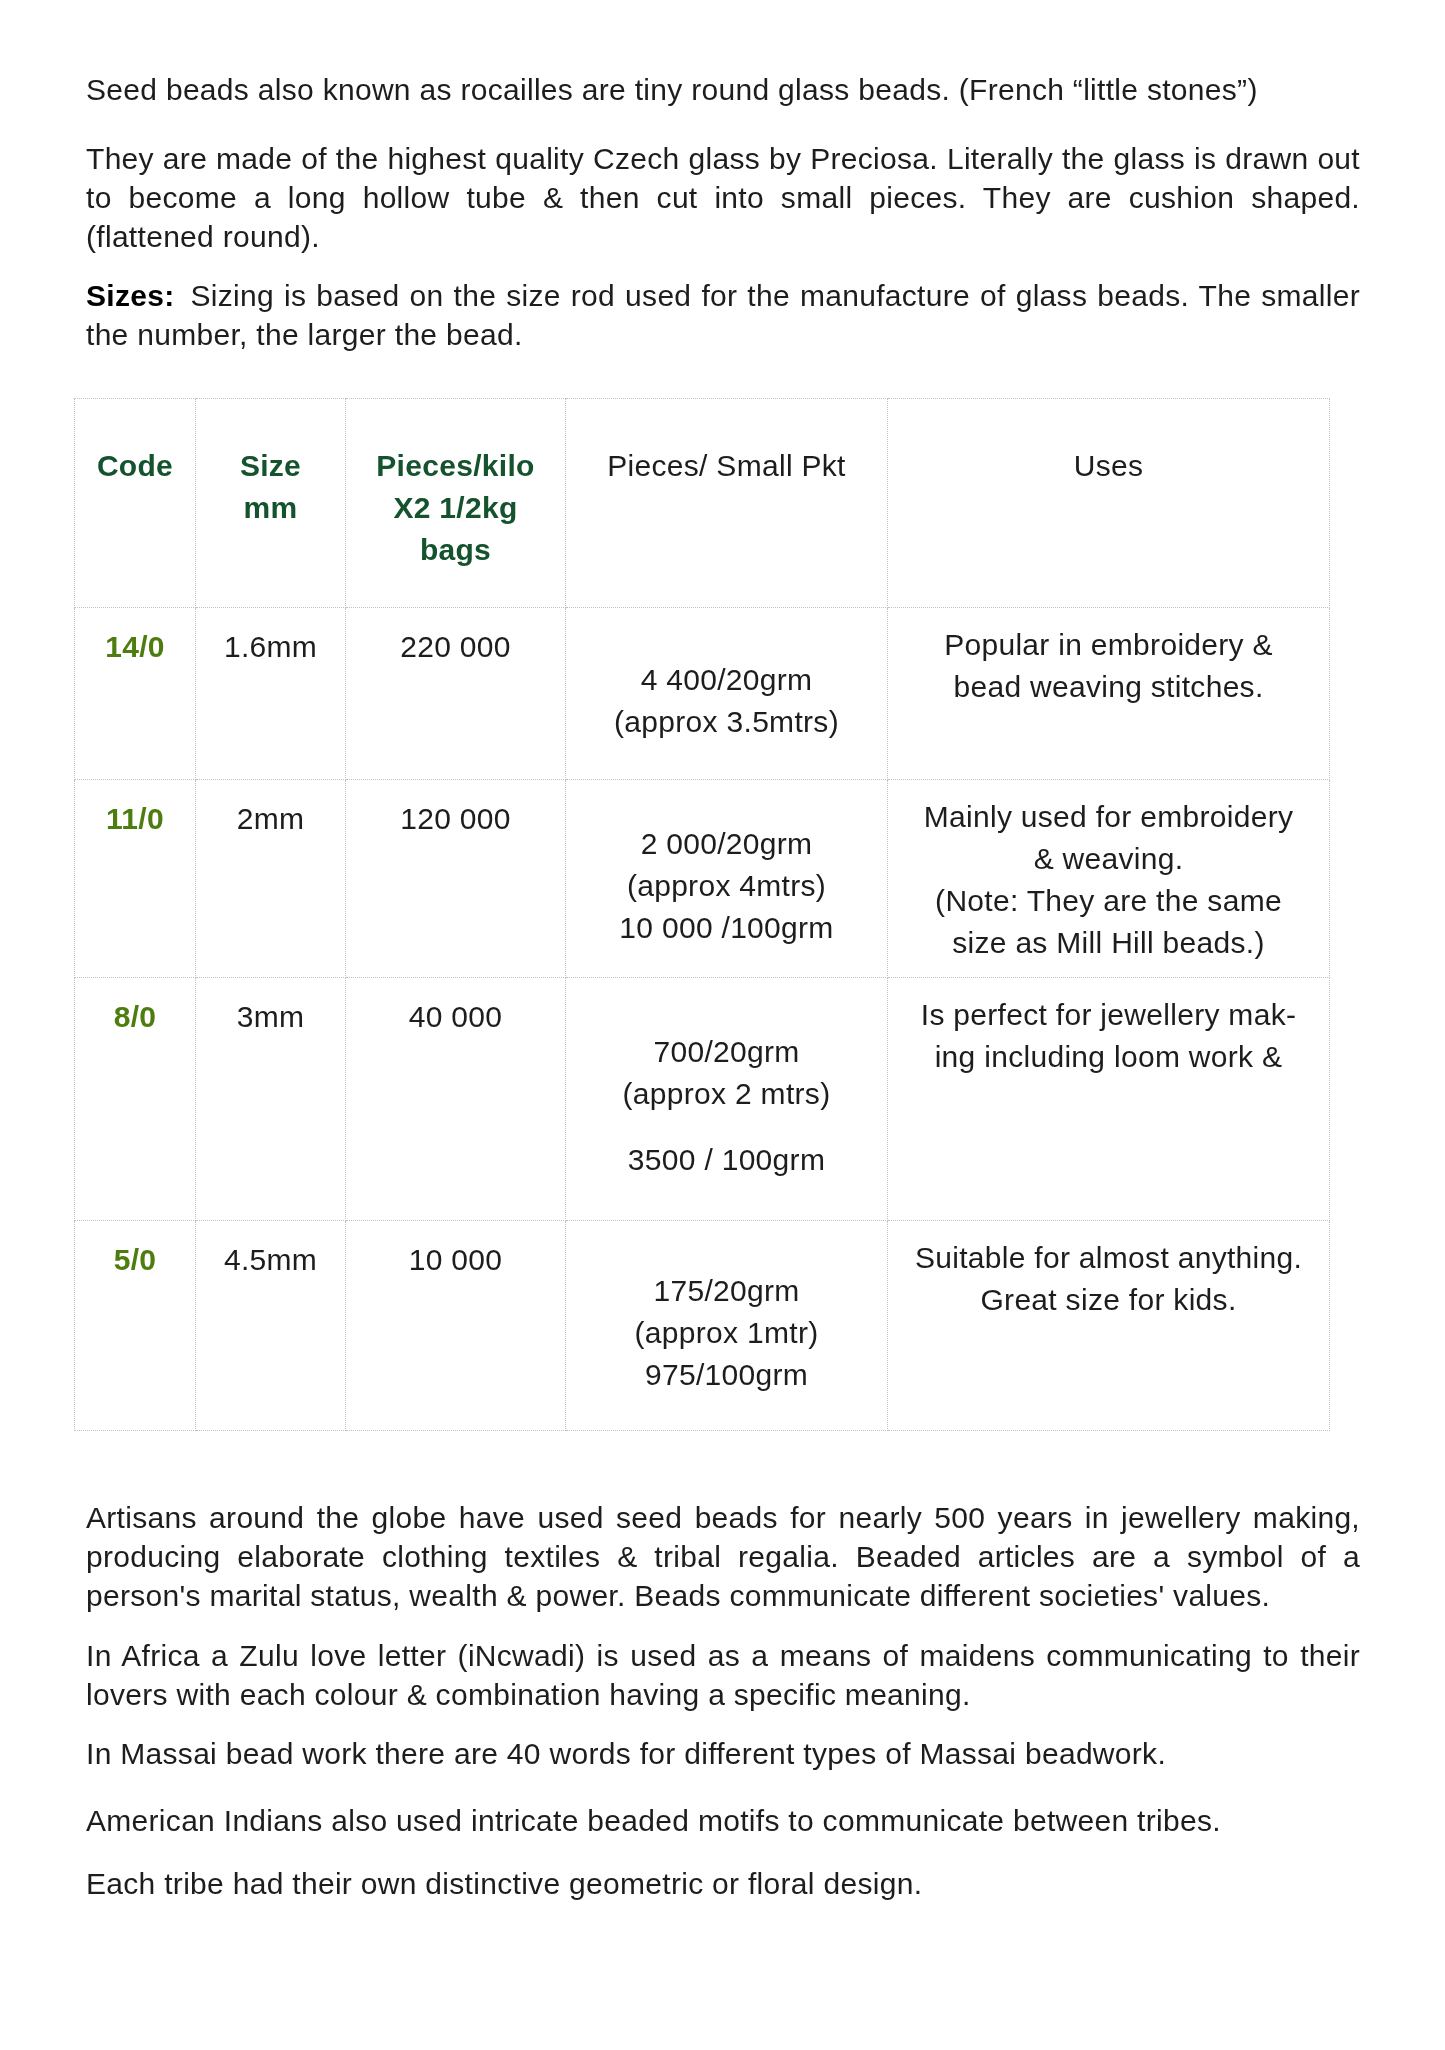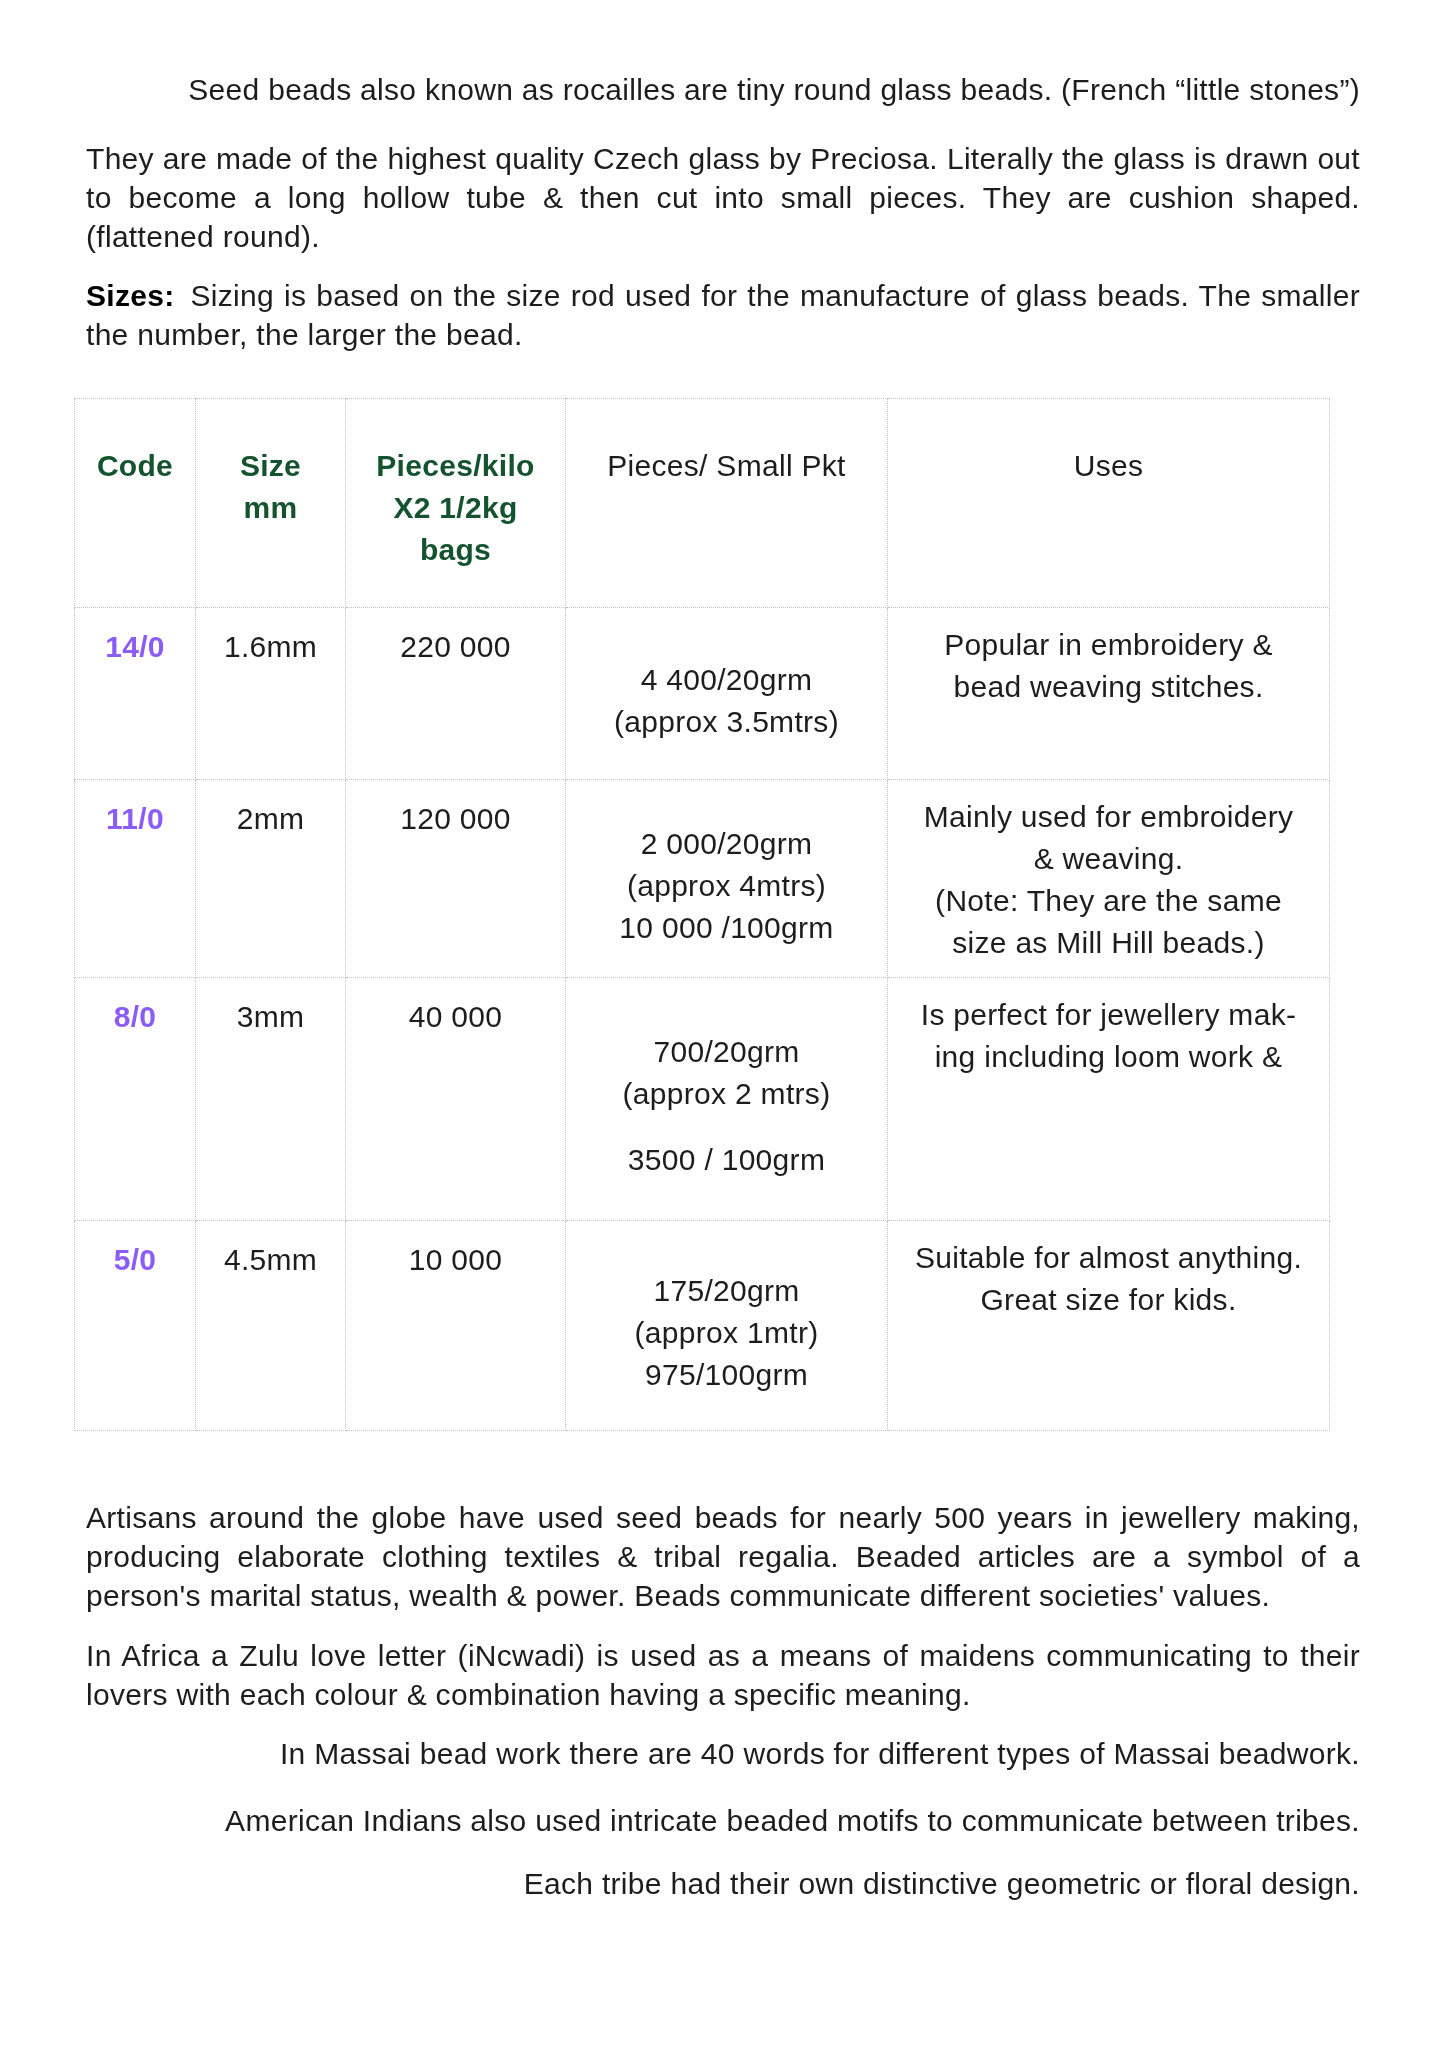--- a/index.html
+++ b/index.html
@@ -20,21 +20,20 @@
     width: 1445px;
     height: 2050px;
     padding: 0 85px 0 86px;
     box-sizing: border-box;
   }
   .para {
     font-size: 30px;
     line-height: 39px;
     letter-spacing: 0.3px;
     color: #1d1d1d;
-    text-align: right;
   }
   .justify { text-align: justify; }
   .p-intro   { margin-top: 70px; }
   .p-make    { margin-top: 30px; }
   .p-sizes   { margin-top: 20px; }
   .p-sizes .lbl { font-weight: bold; margin-right: 16px; color: #000000; }
   .p-artisans { margin-top: 67px; }
   .p-zulu     { margin-top: 21px; }
   .p-massai   { margin-top: 20px; }
   .p-indians  { margin-top: 28px; }
@@ -63,21 +62,21 @@
   .brow .bcell:first-child { border-left: 1px dotted #c2c2c2; }
   .header-row .bcell { border-top: 1px dotted #c2c2c2; }
 
   .header-row .bcell { height: 210px; padding-top: 46px; }
   .row-1 .bcell { height: 172px; }
   .row-2 .bcell { height: 198px; }
   .row-3 .bcell { height: 243px; }
   .row-4 .bcell { height: 210px; }
 
   .bold-head { font-weight: bold; color: #14532d; }
-  .code-cell { font-weight: bold; color: #8b5cf6; }
+  .code-cell { font-weight: bold; color: #4d7c0f; }
 
   .code-cell, .size-cell, .kilo-cell { padding-top: 18px; }
   .smallpkt-cell {
     display: flex;
     flex-direction: column;
     justify-content: center;
     padding-top: 14px;
   }
   .uses-cell { padding-top: 16px; }
   .gap-above { margin-top: 24px; }

